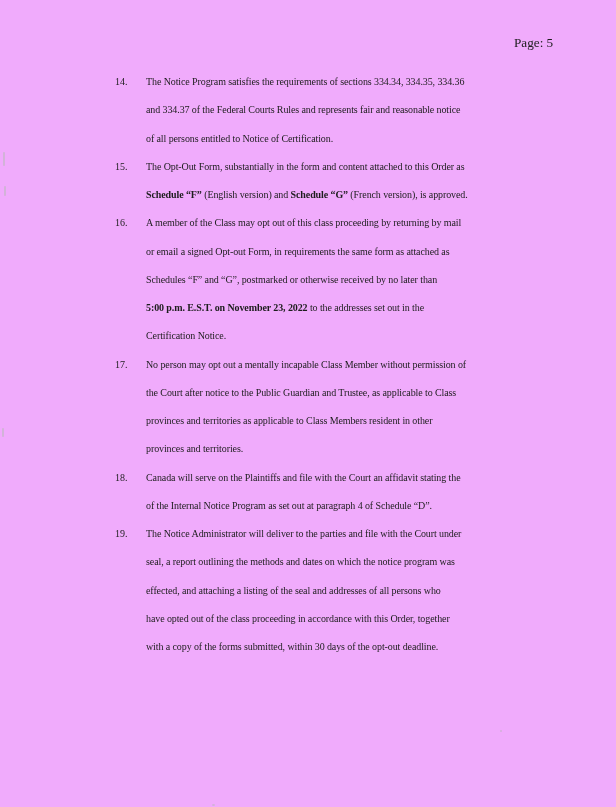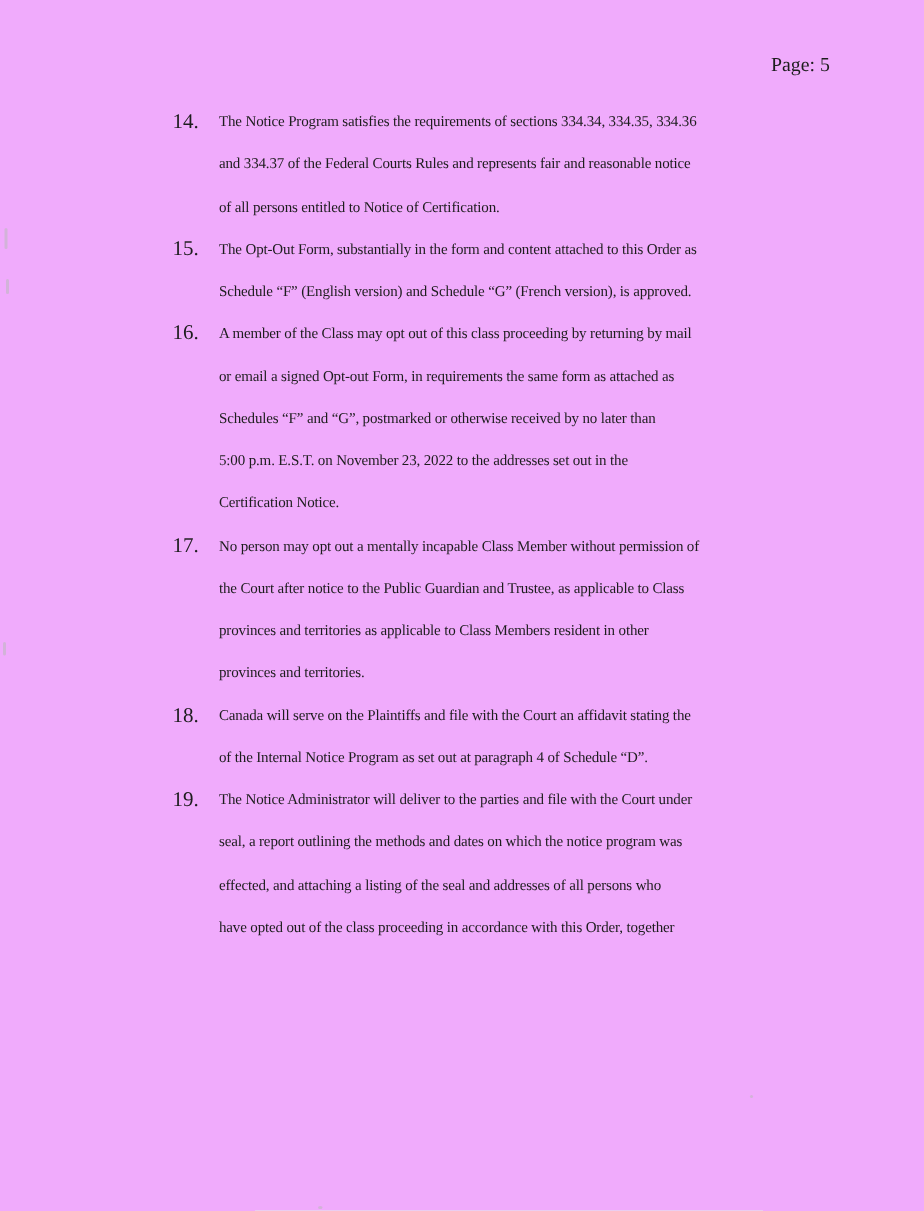--- a/index.html
+++ b/index.html
@@ -29,34 +29,34 @@
     top: 68px;
     left: 115px;
     width: 460px;
   }
   .para {
     display: flex;
     align-items: flex-start;
   }
   .para-num {
     flex: 0 0 31px;
-    font-size: 14px;
+    font-size: 10px;
     line-height: 28.25px;
   }
   .para-body {
     flex: 1 1 auto;
     font-size: 10px;
     line-height: 28.25px;
     letter-spacing: -0.1px;
   }
   .line {
     white-space: nowrap;
   }
   .bold {
-    font-weight: 400;
+    font-weight: 700;
   }
   
   .speck {
     position: absolute;
     background: #b9b9b9;
     opacity: 0.55;
   }
   .speck.s1 { left: 3px; top: 152px; width: 2px; height: 14px; border-radius: 2px; }
   .speck.s2 { left: 4px; top: 186px; width: 2px; height: 10px; border-radius: 2px; }
   .speck.s3 { left: 2px; top: 428px; width: 2px; height: 9px;  border-radius: 2px; }
@@ -111,20 +111,21 @@
           <div class="line"><span>of the Internal Notice Program as set out at paragraph 4 of Schedule “D”.</span></div>
         </div>
       </div>
       <div class="para">
         <div class="para-num">19.</div>
         <div class="para-body">
           <div class="line"><span>The Notice Administrator will deliver to the parties and file with the Court under</span></div>
           <div class="line"><span>seal, a report outlining the methods and dates on which the notice program was</span></div>
           <div class="line"><span>effected, and attaching a listing of the seal and addresses of all persons who</span></div>
           <div class="line"><span>have opted out of the class proceeding in accordance with this Order, together</span></div>
+          <div class="line"><span>with a copy of the forms submitted, within 30 days of the opt-out deadline.</span></div>
         </div>
       </div>
     </div>
 
   <div class="speck s1"></div>
   <div class="speck s2"></div>
   <div class="speck s3"></div>
   <div class="speck s4"></div>
   <div class="speck s5"></div>
 </div>

